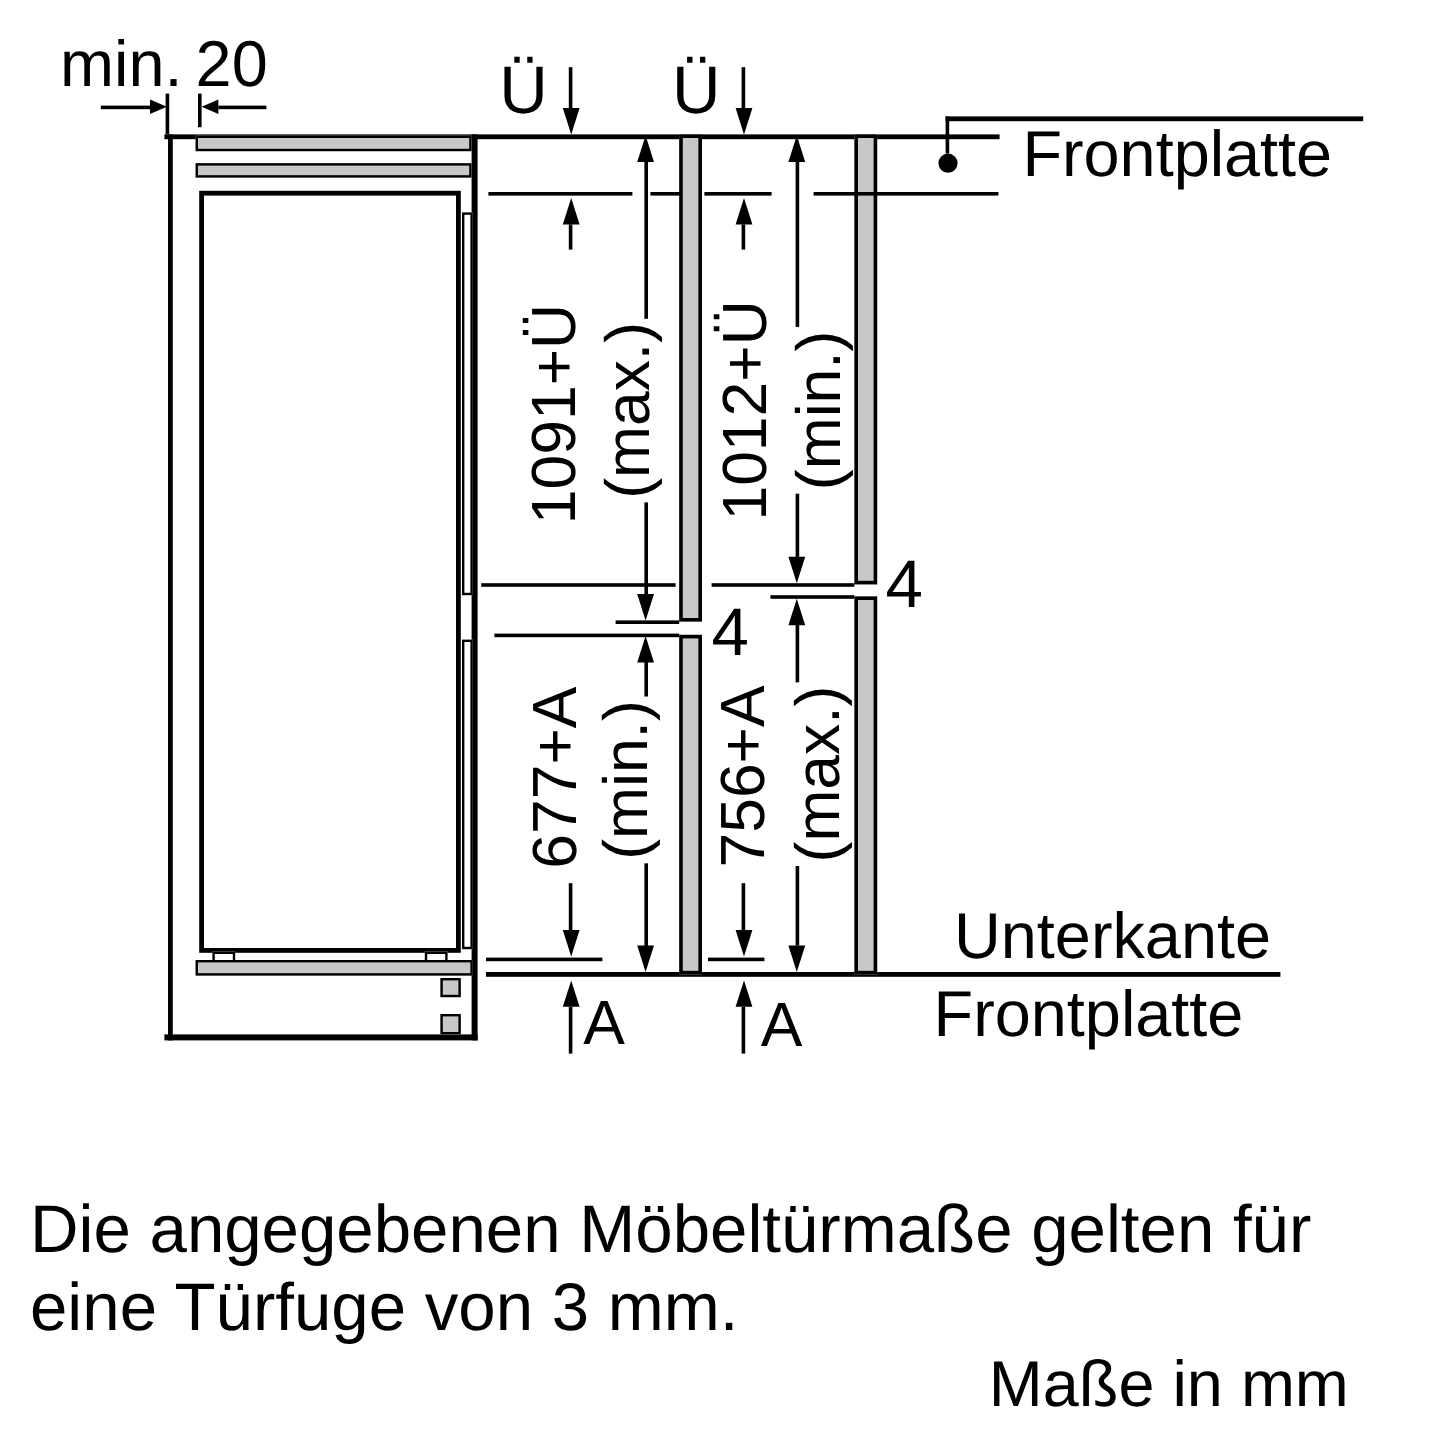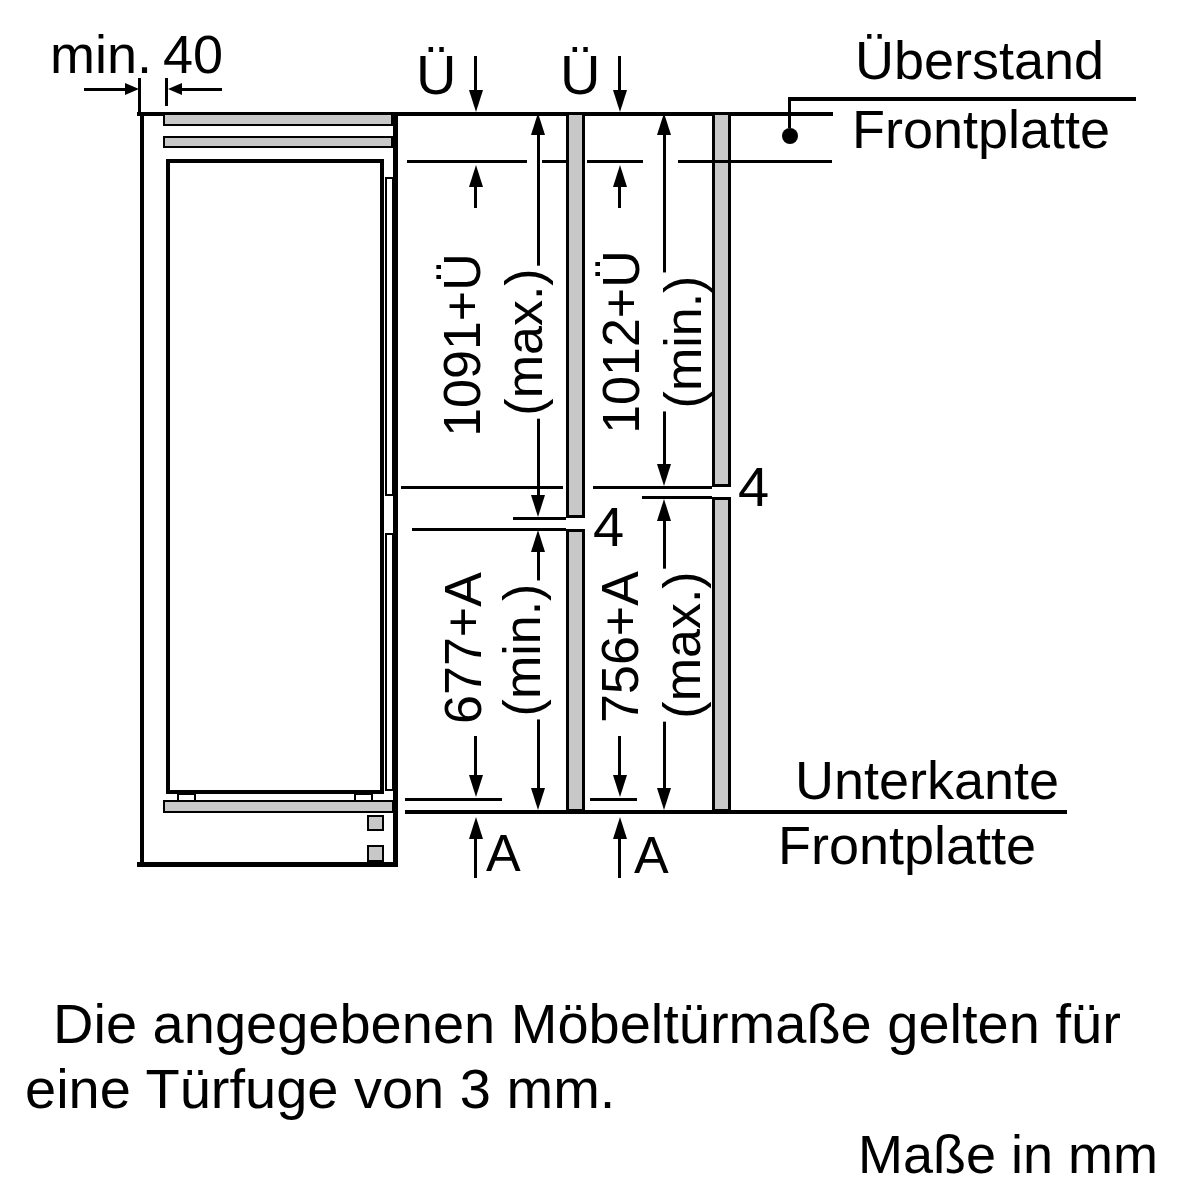--- a/index.html
+++ b/index.html
@@ -38,29 +38,28 @@
   <div class="rect" style="left:166px;top:159px;width:218px;height:635px;border-width:4px;"></div>
   <div class="rect" style="left:385px;top:177px;width:9px;height:319px;"></div>
   <div class="rect" style="left:385px;top:533px;width:9px;height:258px;"></div>
   <div class="rect" style="left:177px;top:793px;width:19px;height:9px;"></div>
   <div class="rect" style="left:354px;top:793px;width:19px;height:9px;"></div>
   <div class="rect gray" style="left:163px;top:800px;width:231px;height:13px;"></div>
   <div class="rect gray" style="left:367px;top:815px;width:17px;height:16px;"></div>
   <div class="rect gray" style="left:367px;top:845px;width:17px;height:17px;"></div>
 
   <div class="txt f54" style="left:50px;top:26px;">min.</div>
-  <div class="txt f54" style="left:163px;top:26px;">40</div>
+  <div class="txt f54" style="left:163px;top:26px;">20</div>
   <div class="hl" style="left:84px;top:88px;width:43px;"></div>
   <div class="ah right" style="left:125px;top:83px;"></div>
   <div class="vl" style="left:138px;top:78px;height:34px;"></div>
   <div class="vl" style="left:165px;top:78px;height:28px;"></div>
   <div class="ah left" style="left:168px;top:83px;"></div>
   <div class="hl" style="left:182px;top:88px;width:40px;"></div>
 
-  <div class="txt f54" style="left:855px;top:32px;">Überstand</div>
   <div class="hl" style="left:788px;top:97px;width:348px;height:4px;"></div>
   <div class="txt f54" style="left:852px;top:101px;">Frontplatte</div>
   <div class="vl" style="left:788px;top:97px;height:31px;"></div>
   <div class="dot" style="left:782px;top:128px;"></div>
 
   <div class="hl z3" style="left:407px;top:160px;width:120px;"></div>
   <div class="hl z3" style="left:542px;top:160px;width:26px;"></div>
   <div class="hl z3" style="left:587px;top:160px;width:56px;"></div>
   <div class="hl z3" style="left:678px;top:160px;width:154px;"></div>
 
@@ -123,17 +122,17 @@
 
   <div class="rot" style="left:462px;top:345px;">1091+Ü</div>
   <div class="rot" style="left:524px;top:342px;">(max.)</div>
   <div class="rot" style="left:621px;top:342px;">1012+Ü</div>
   <div class="rot" style="left:683px;top:342px;">(min.)</div>
   <div class="rot" style="left:463px;top:648px;">677+A</div>
   <div class="rot" style="left:522px;top:650px;">(min.)</div>
   <div class="rot" style="left:620px;top:647px;">756+A</div>
   <div class="rot" style="left:682px;top:645px;">(max.)</div>
 
-  <div class="txt f56" style="left:25px;top:995px;margin-left:28px;">Die angegebenen Möbeltürmaße gelten für</div>
+  <div class="txt f56" style="left:25px;top:995px;">Die angegebenen Möbeltürmaße gelten für</div>
   <div class="txt f56" style="left:25px;top:1060px;">eine Türfuge von 3 mm.</div>
-  <div class="txt f54" style="left:858px;top:1126px;">Maße in mm</div>
+  <div class="txt f54" style="left:824px;top:1126px;">Maße in mm</div>
 
 </div>
 
 </body></html>

